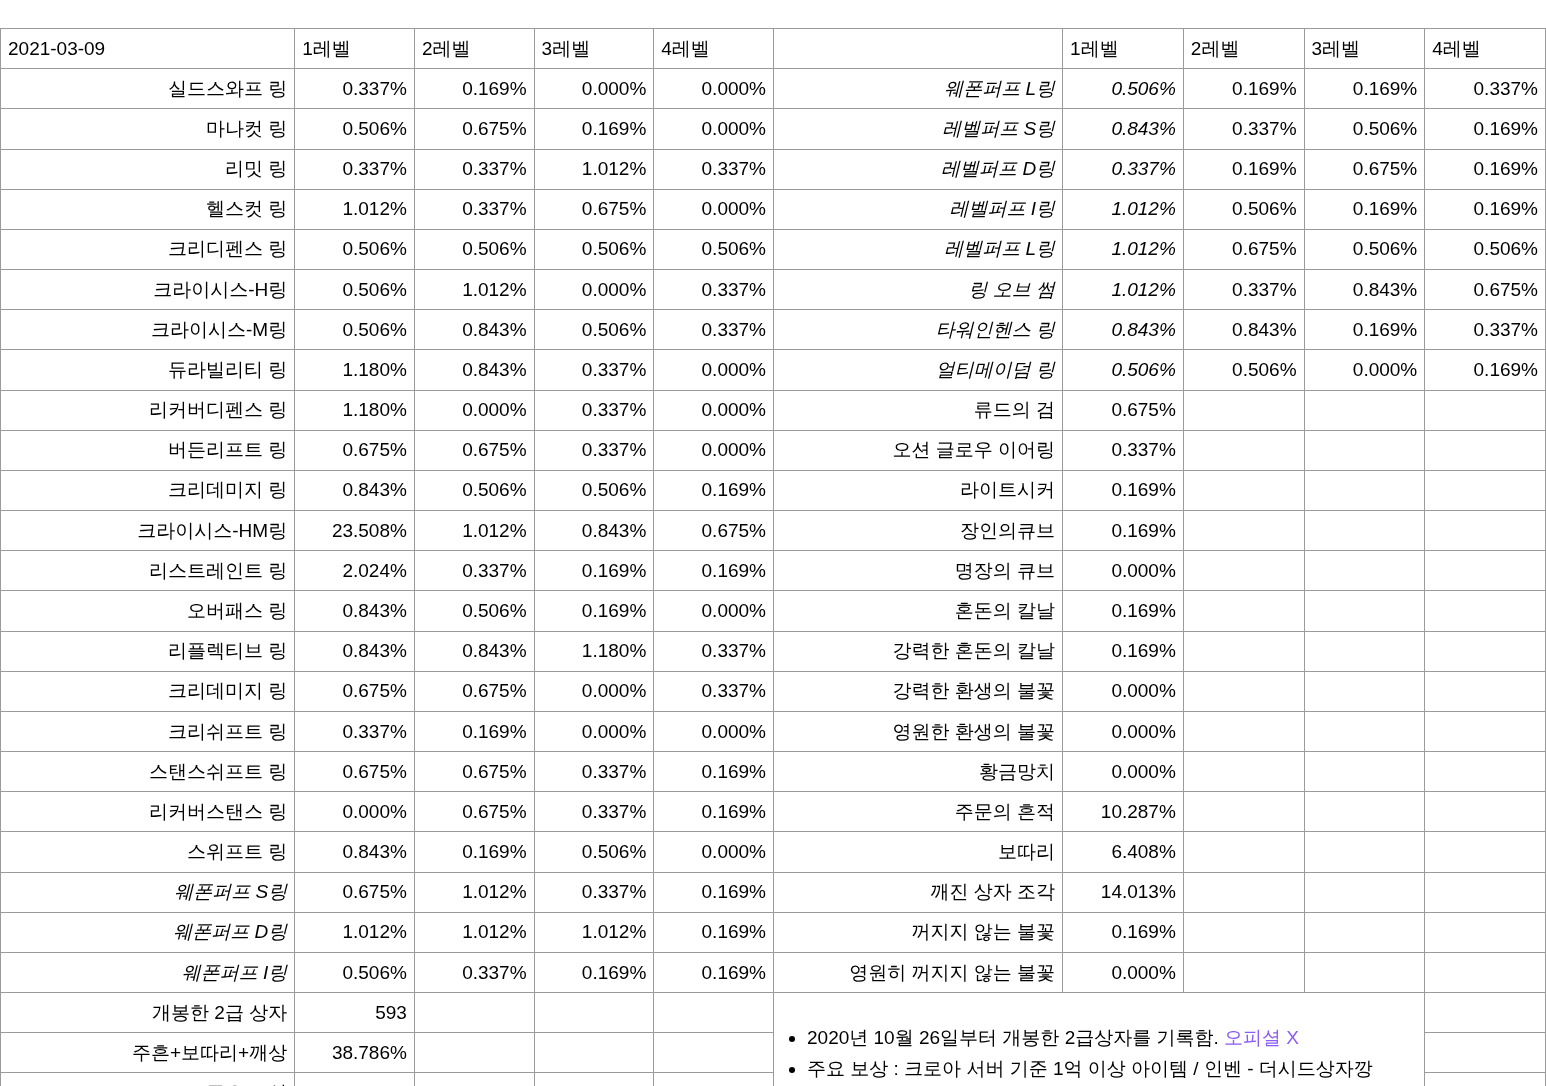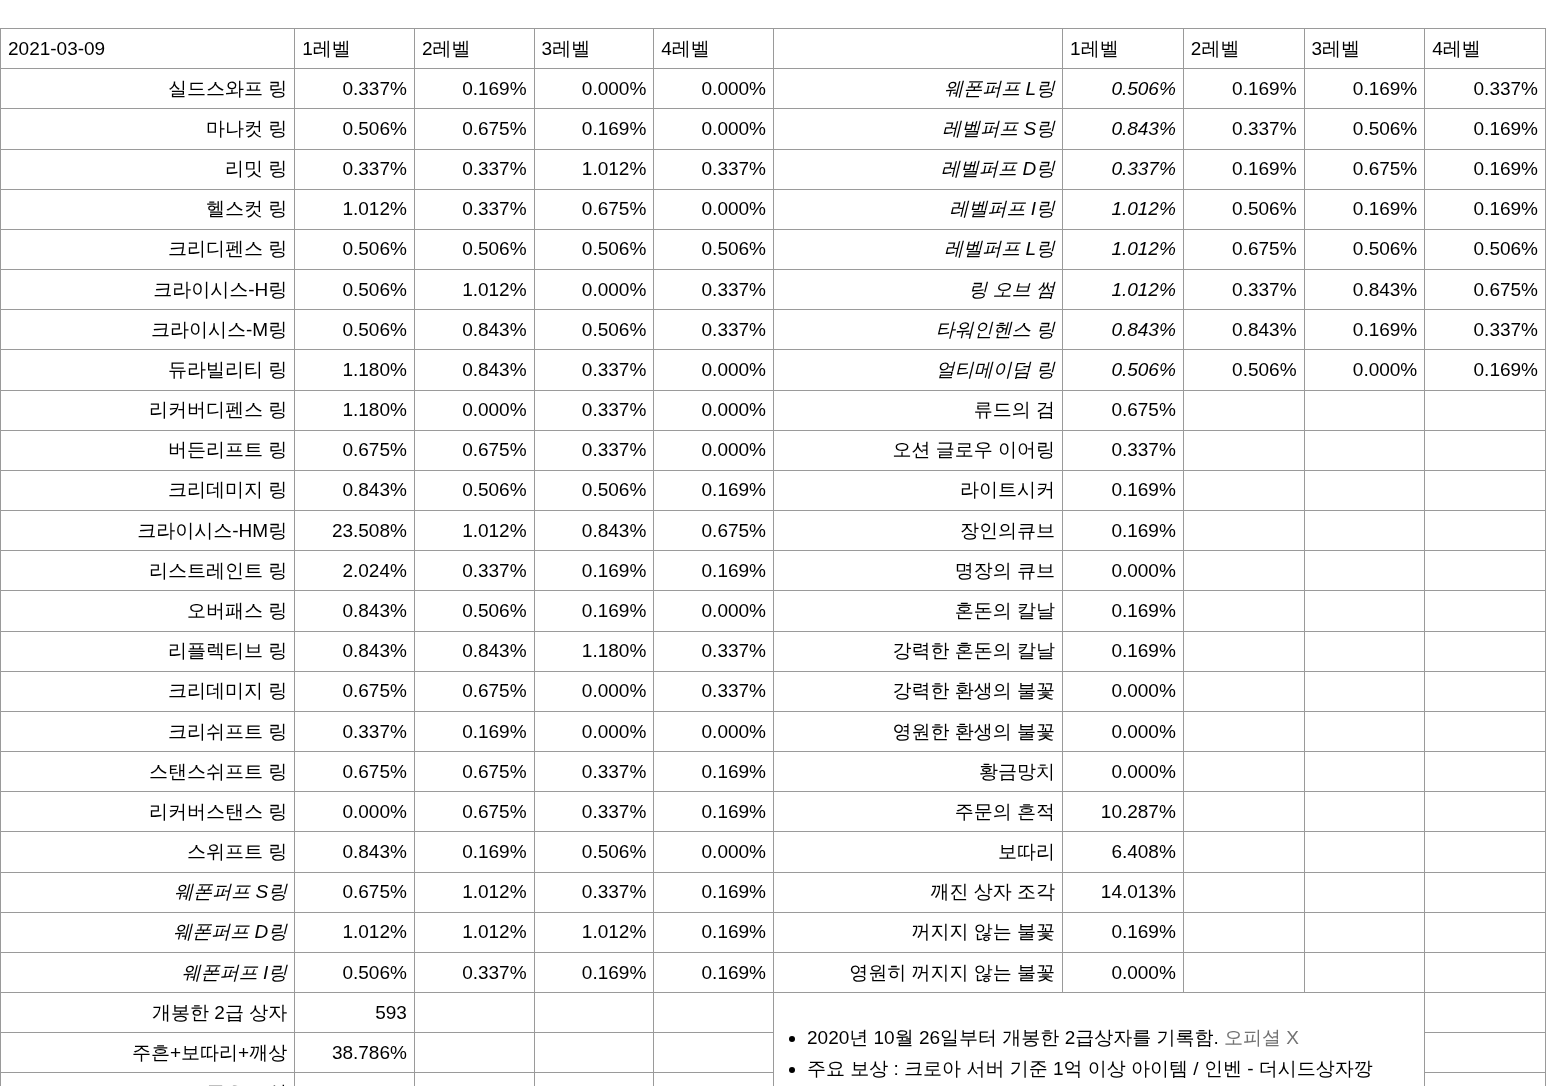--- a/index.html
+++ b/index.html
@@ -53,21 +53,21 @@
     font-size: 19px;
     padding: 6px 10px;
     line-height: 1.55;
     vertical-align: middle;
   }
   .note ul {
     margin: 0;
     padding-left: 26px;
   }
   .note li { margin: 2px 0; }
-  .red-text { color: #737373; }
+  .red-text { color: #8b5cf6; }
 </style>
 </head>
 <body>
 
 <table class="sheet">
   <colgroup>
     <col class="c-name">
       <col class="c-num">
       <col class="c-num">
       <col class="c-num">

